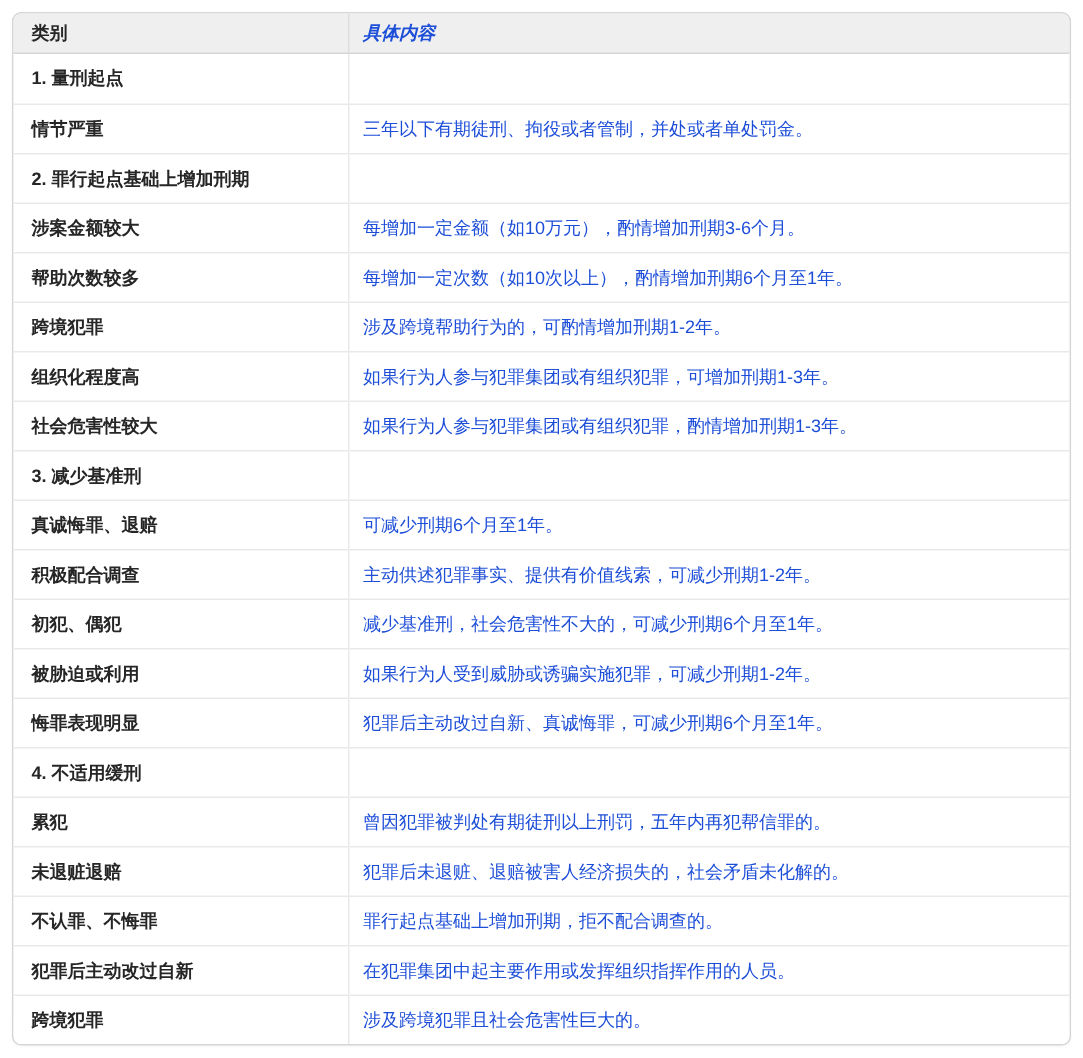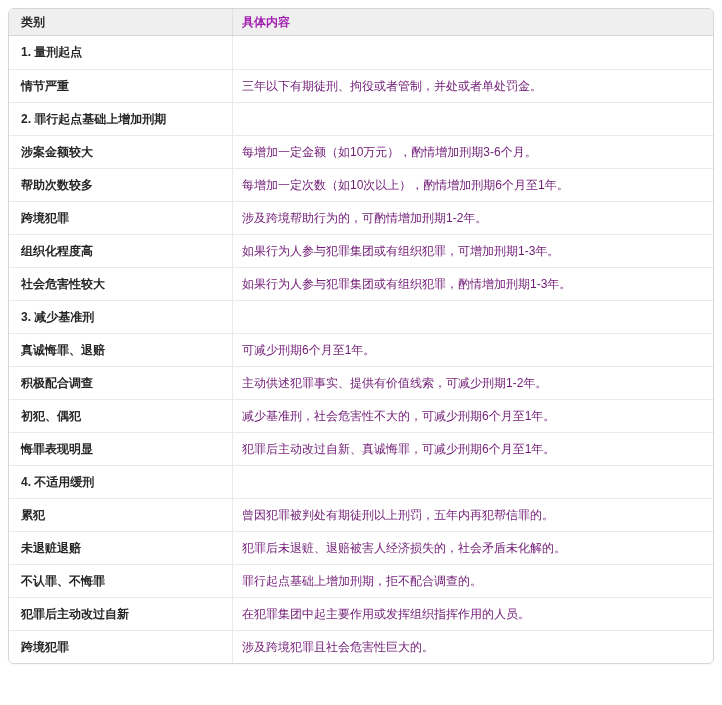--- a/index.html
+++ b/index.html
@@ -49,23 +49,23 @@
     min-width: 224px;
     padding: 0 10px 0 12px;
     border-right: 1px solid #e9e9e9;
     font-weight: 700;
     color: #262626;
   }
   .thead .td.cat { border-right-color: #dedede; }
   .td.content {
     flex: 1;
     padding: 0 10px 0 9px;
-    color: #701a75;
+    color: #1d4ed8;
   }
-  .thead .td.content { color: #a21caf; }
+  .thead .td.content { color: #1d4ed8; font-style: italic; }
 </style>
 </head>
 <body>
 
 <div class="page">
   <div class="table">
     <div class="thead">
       <div class="td cat">类别</div>
       <div class="td content">具体内容</div>
     </div>
@@ -123,20 +123,24 @@
   <div class="tr">
     <div class="td cat">积极配合调查</div>
     <div class="td content">主动供述犯罪事实、提供有价值线索，可减少刑期1-2年。</div>
   </div>
 
   <div class="tr">
     <div class="td cat">初犯、偶犯</div>
     <div class="td content">减少基准刑，社会危害性不大的，可减少刑期6个月至1年。</div>
   </div>
 
+  <div class="tr">
+    <div class="td cat">被胁迫或利用</div>
+    <div class="td content">如果行为人受到威胁或诱骗实施犯罪，可减少刑期1-2年。</div>
+  </div>
 
   <div class="tr">
     <div class="td cat">悔罪表现明显</div>
     <div class="td content">犯罪后主动改过自新、真诚悔罪，可减少刑期6个月至1年。</div>
   </div>
 
   <div class="tr">
     <div class="td cat">4. 不适用缓刑</div>
     <div class="td content"></div>
   </div>

